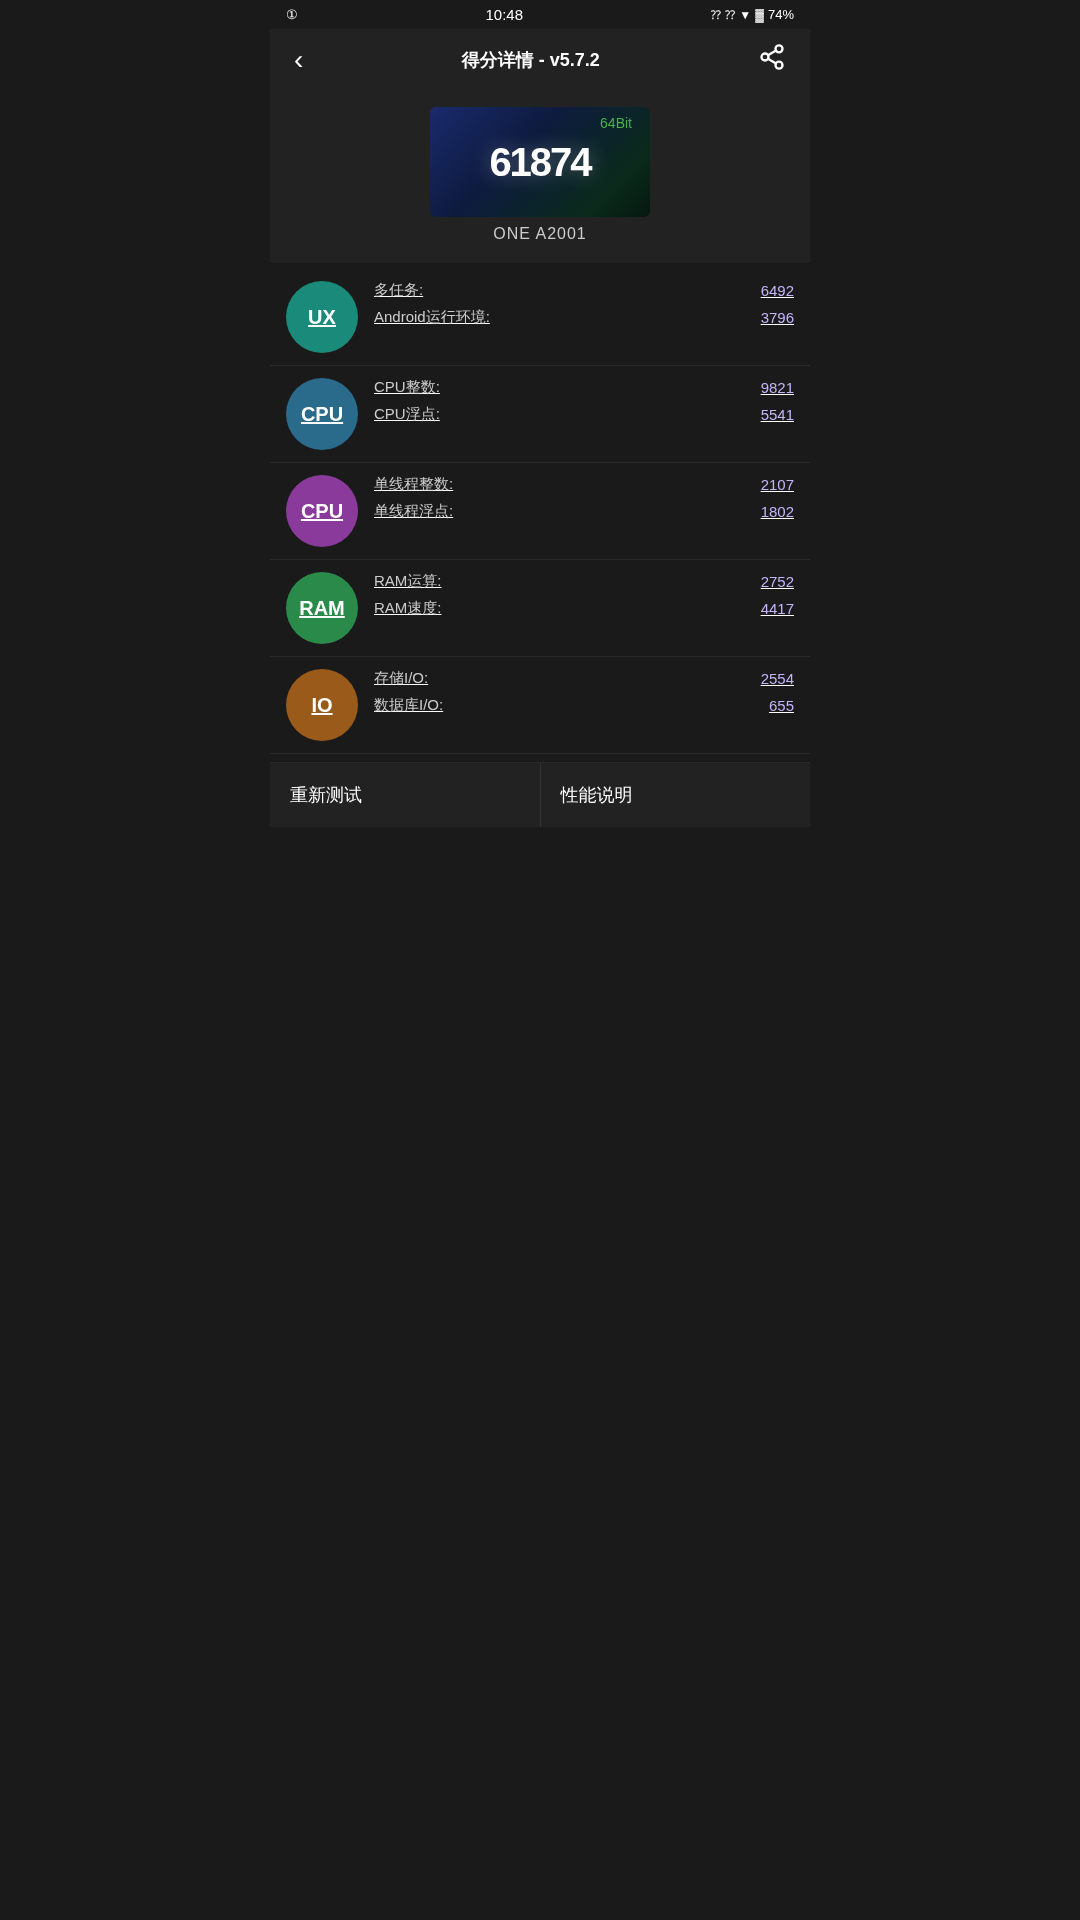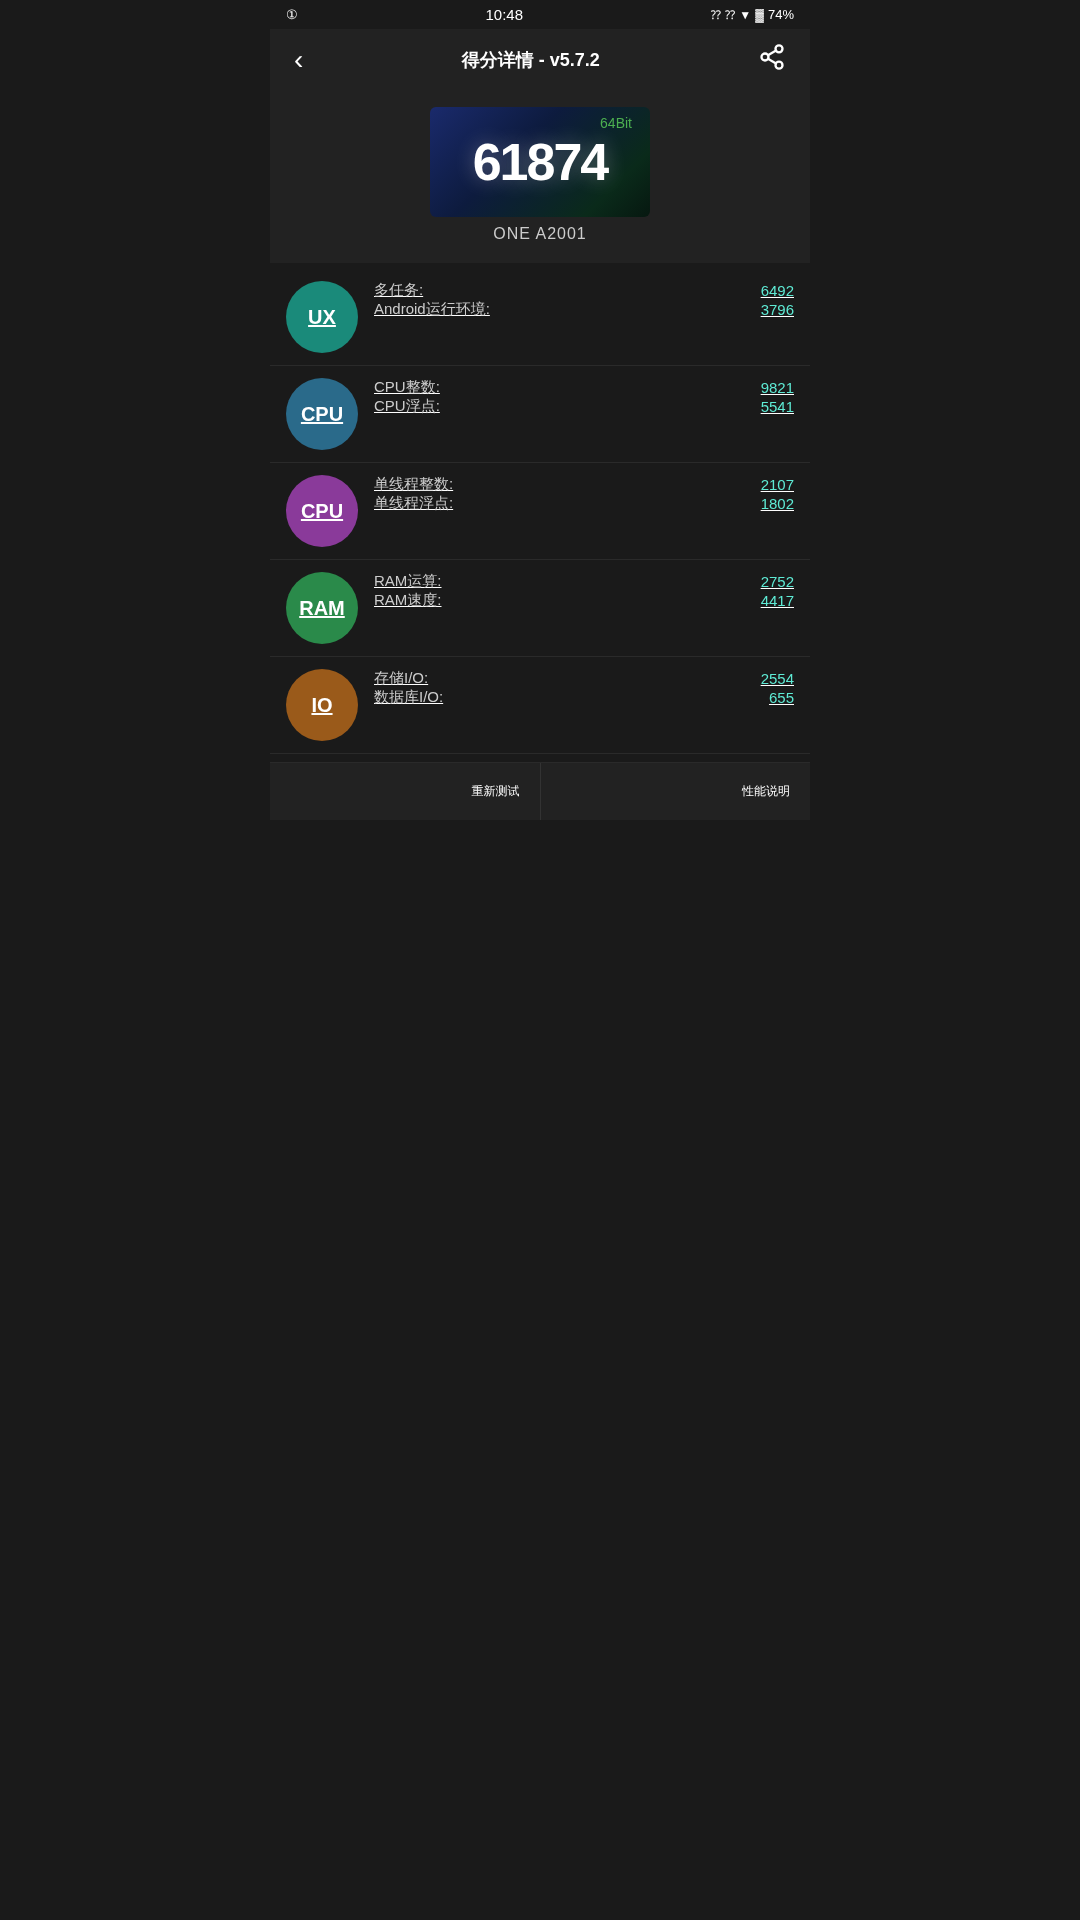--- a/index.html
+++ b/index.html
@@ -64,21 +64,21 @@
       width: 220px;
       height: 110px;
       background: linear-gradient(135deg, #1a2a6c 0%, #0d1b3e 40%, #0a2a1a 80%, #061810 100%);
       border-radius: 6px;
       display: flex;
       align-items: center;
       justify-content: center;
       overflow: hidden;
     }
     .score-number {
-      font-size: 52px;
+      font-size: 40px;
       font-weight: bold;
       color: #ffffff;
       letter-spacing: -2px;
       text-shadow: 0 0 20px rgba(255,255,255,0.3);
     }
     .score-64bit {
       position: absolute;
       top: 8px;
       right: 18px;
       color: #4CAF50;
@@ -121,48 +121,49 @@
     .icon-cpu-multi { background: #2a6a8a; }
     .icon-cpu-single { background: #8a3a9a; }
     .icon-ram { background: #2a8a4a; }
     .icon-gpu { background: #8a8a1a; }
     .icon-io { background: #9a5a1a; }
 
     .bench-details {
       flex: 1;
       display: flex;
       flex-direction: column;
+      gap: 8px;
     }
     .bench-item {
       display: flex;
       justify-content: space-between;
       align-items: center;
     }
     .bench-label {
       font-size: 15px;
       color: #cccccc;
     }
     .bench-value {
       font-size: 15px;
-      color: #5eead4;
+      color: #c4b5fd;
       font-weight: 500;
     }
 
     
     .bottom-buttons {
       display: flex;
       gap: 0;
       margin-top: 8px;
       border-top: 1px solid #2a2a2a;
     }
     .bottom-btn {
       flex: 1;
       padding: 20px;
-      text-align: right;
-      font-size: 12px;
+      text-align: left;
+      font-size: 18px;
       color: #ffffff;
       background: #222222;
       cursor: pointer;
       border: none;
       border-right: 1px solid #333333;
     }
     .bottom-btn:last-child { border-right: none; }
   </style>
 </head>
 <body>

